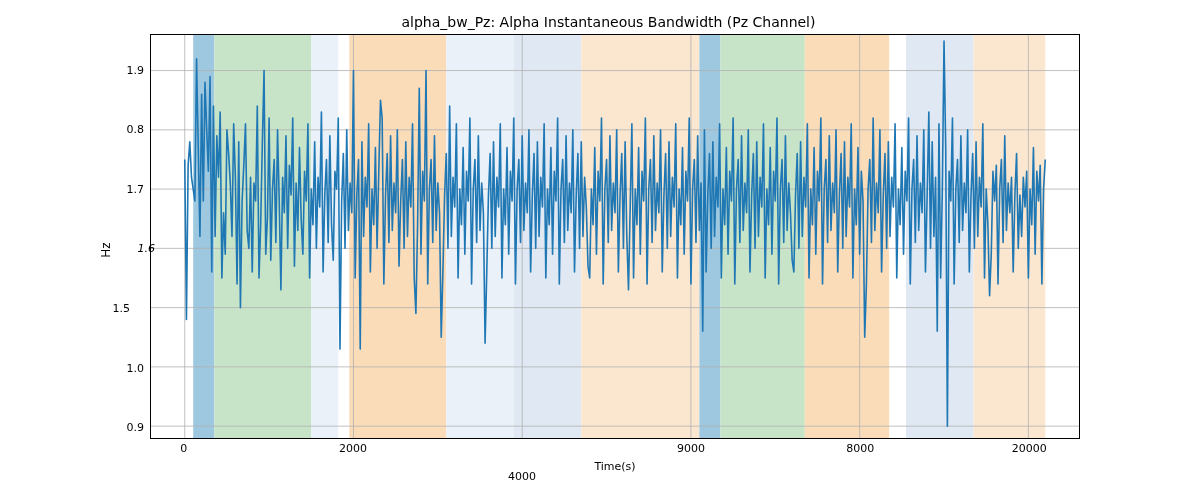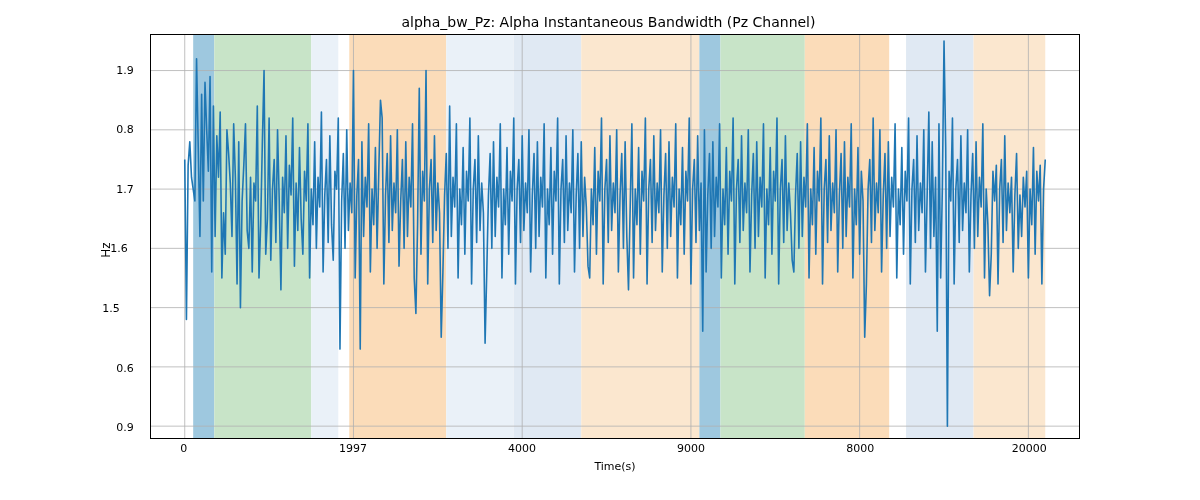--- a/index.html
+++ b/index.html
@@ -60,21 +60,21 @@
     text-align: center;
     top: 460px;
     font-size: 11px;
   }
   .tick {
     position: absolute;
     font-size: 11px;
     color: #000000;
   }
   .tick.x { top: 442px; transform: translateX(-50%); }
-  .tick.y { text-align: center; width: 38px; transform: translateY(-50%); }
+  .tick.y { text-align: right; width: 38px; transform: translateY(-50%); }
   svg.plot {
     position: absolute;
     left: 0; top: 0;
     width: 100%; height: 100%;
   }
 </style>
 </head>
 <body>
 
 <div class="figure">
@@ -112,28 +112,28 @@
         <line x1="0" x2="930" y1="95.29411764705878" y2="95.29411764705878" stroke="#b0b0b0" stroke-width="0.8"></line>
         <line x1="0" x2="930" y1="35.73529411764713" y2="35.73529411764713" stroke="#b0b0b0" stroke-width="0.8"></line>
         <path d="M33.82 125.07 L35.51 285.88 L37.20 131.03 L38.89 107.21 L40.58 142.94 L42.27 154.85 L43.96 166.76 L45.65 23.82 L47.35 113.16 L49.04 202.50 L50.73 59.56 L52.42 166.76 L54.11 47.65 L55.80 95.29 L57.49 136.99 L59.18 41.69 L60.87 238.24 L62.56 71.47 L64.25 202.50 L65.95 101.25 L67.64 142.94 L69.33 77.43 L71.02 244.19 L72.71 178.68 L74.40 220.37 L76.09 95.29 L77.78 119.12 L79.47 148.90 L81.16 202.50 L82.85 89.34 L84.55 142.94 L86.24 250.15 L87.93 107.21 L89.62 273.97 L91.31 166.76 L93.00 131.03 L94.69 89.34 L96.38 196.54 L98.07 214.41 L99.76 142.94 L101.45 238.24 L103.15 148.90 L104.84 166.76 L106.53 71.47 L108.22 244.19 L109.91 190.59 L111.60 107.21 L113.29 35.74 L114.98 220.37 L116.67 184.63 L118.36 83.38 L120.05 226.32 L121.75 154.85 L123.44 125.07 L125.13 208.46 L126.82 95.29 L128.51 166.76 L130.20 256.10 L131.89 142.94 L133.58 178.68 L135.27 101.25 L136.96 214.41 L138.65 131.03 L140.35 160.81 L142.04 83.38 L143.73 232.28 L145.42 148.90 L147.11 196.54 L148.80 113.16 L150.49 184.63 L152.18 220.37 L153.87 136.99 L155.56 166.76 L157.25 89.34 L158.95 244.19 L160.64 154.85 L162.33 190.59 L164.02 107.21 L165.71 214.41 L167.40 142.94 L169.09 172.72 L170.78 77.43 L172.47 238.24 L174.16 160.81 L175.85 125.07 L177.55 208.46 L179.24 101.25 L180.93 190.59 L182.62 226.32 L184.31 136.99 L186.00 154.85 L187.69 83.38 L189.38 315.66 L191.07 166.76 L192.76 119.12 L194.45 214.41 L196.15 95.29 L197.84 196.54 L199.53 148.90 L201.22 178.68 L202.91 35.74 L204.60 244.19 L206.29 160.81 L207.98 125.07 L209.67 315.66 L211.36 107.21 L213.05 202.50 L214.75 142.94 L216.44 172.72 L218.13 89.34 L219.82 238.24 L221.51 154.85 L223.20 190.59 L224.89 113.16 L226.58 214.41 L228.27 136.99 L229.96 65.51 L231.65 83.38 L233.35 250.15 L235.04 160.81 L236.73 119.12 L238.42 208.46 L240.11 101.25 L241.80 196.54 L243.49 148.90 L245.18 178.68 L246.87 95.29 L248.56 232.28 L250.25 166.76 L251.95 125.07 L253.64 214.41 L255.33 107.21 L257.02 202.50 L258.71 142.94 L260.40 172.72 L262.09 89.34 L263.78 244.19 L265.47 279.93 L267.16 190.59 L268.85 53.60 L270.55 220.37 L272.24 136.99 L273.93 166.76 L275.62 35.74 L277.31 250.15 L279.00 154.85 L280.69 125.07 L282.38 208.46 L284.07 101.25 L285.76 196.54 L287.45 148.90 L289.15 178.68 L290.84 303.75 L292.53 238.24 L294.22 160.81 L295.91 119.12 L297.60 214.41 L299.29 71.47 L300.98 202.50 L302.67 142.94 L304.36 172.72 L306.05 89.34 L307.75 244.19 L309.44 154.85 L311.13 190.59 L312.82 113.16 L314.51 220.37 L316.20 136.99 L317.89 166.76 L319.58 83.38 L321.27 250.15 L322.96 154.85 L324.65 125.07 L326.35 208.46 L328.04 101.25 L329.73 196.54 L331.42 148.90 L333.11 178.68 L334.80 309.71 L336.49 238.24 L338.18 160.81 L339.87 119.12 L341.56 214.41 L343.25 107.21 L344.95 202.50 L346.64 142.94 L348.33 172.72 L350.02 89.34 L351.71 244.19 L353.40 154.85 L355.09 190.59 L356.78 113.16 L358.47 220.37 L360.16 136.99 L361.85 166.76 L363.55 83.38 L365.24 250.15 L366.93 154.85 L368.62 125.07 L370.31 208.46 L372.00 101.25 L373.69 196.54 L375.38 148.90 L377.07 178.68 L378.76 95.29 L380.45 238.24 L382.15 160.81 L383.84 119.12 L385.53 214.41 L387.22 107.21 L388.91 202.50 L390.60 142.94 L392.29 172.72 L393.98 89.34 L395.67 244.19 L397.36 154.85 L399.05 190.59 L400.75 113.16 L402.44 220.37 L404.13 136.99 L405.82 166.76 L407.51 83.38 L409.20 250.15 L410.89 154.85 L412.58 125.07 L414.27 208.46 L415.96 101.25 L417.65 196.54 L419.35 148.90 L421.04 178.68 L422.73 95.29 L424.42 238.24 L426.11 160.81 L427.80 119.12 L429.49 214.41 L431.18 107.21 L432.87 202.50 L434.56 142.94 L436.25 172.72 L437.95 232.28 L439.64 244.19 L441.33 154.85 L443.02 190.59 L444.71 113.16 L446.40 220.37 L448.09 136.99 L449.78 166.76 L451.47 83.38 L453.16 250.15 L454.85 154.85 L456.55 125.07 L458.24 208.46 L459.93 101.25 L461.62 196.54 L463.31 148.90 L465.00 178.68 L466.69 95.29 L468.38 238.24 L470.07 160.81 L471.76 119.12 L473.45 214.41 L475.15 107.21 L476.84 202.50 L478.53 256.10 L480.22 172.72 L481.91 89.34 L483.60 244.19 L485.29 154.85 L486.98 190.59 L488.67 113.16 L490.36 220.37 L492.05 136.99 L493.75 166.76 L495.44 83.38 L497.13 250.15 L498.82 154.85 L500.51 125.07 L502.20 208.46 L503.89 101.25 L505.58 196.54 L507.27 148.90 L508.96 178.68 L510.65 95.29 L512.35 238.24 L514.04 160.81 L515.73 119.12 L517.42 214.41 L519.11 107.21 L520.80 202.50 L522.49 142.94 L524.18 172.72 L525.87 89.34 L527.56 244.19 L529.25 154.85 L530.95 190.59 L532.64 113.16 L534.33 220.37 L536.02 136.99 L537.71 166.76 L539.40 83.38 L541.09 250.15 L542.78 154.85 L544.47 125.07 L546.16 208.46 L547.85 101.25 L549.55 196.54 L551.24 148.90 L552.93 297.79 L554.62 95.29 L556.31 238.24 L558.00 160.81 L559.69 119.12 L561.38 214.41 L563.07 107.21 L564.76 202.50 L566.45 142.94 L568.15 172.72 L569.84 89.34 L571.53 244.19 L573.22 154.85 L574.91 190.59 L576.60 113.16 L578.29 220.37 L579.98 136.99 L581.67 166.76 L583.36 83.38 L585.05 250.15 L586.75 154.85 L588.44 125.07 L590.13 208.46 L591.82 101.25 L593.51 196.54 L595.20 148.90 L596.89 178.68 L598.58 95.29 L600.27 238.24 L601.96 160.81 L603.65 119.12 L605.35 214.41 L607.04 107.21 L608.73 202.50 L610.42 142.94 L612.11 172.72 L613.80 89.34 L615.49 244.19 L617.18 154.85 L618.87 190.59 L620.56 113.16 L622.25 220.37 L623.95 136.99 L625.64 166.76 L627.33 83.38 L629.02 250.15 L630.71 154.85 L632.40 125.07 L634.09 208.46 L635.78 101.25 L637.47 196.54 L639.16 148.90 L640.85 178.68 L642.55 226.32 L644.24 238.24 L645.93 160.81 L647.62 119.12 L649.31 214.41 L651.00 107.21 L652.69 202.50 L654.38 142.94 L656.07 172.72 L657.76 89.34 L659.45 244.19 L661.15 154.85 L662.84 190.59 L664.53 113.16 L666.22 220.37 L667.91 136.99 L669.60 166.76 L671.29 83.38 L672.98 250.15 L674.67 154.85 L676.36 125.07 L678.05 208.46 L679.75 101.25 L681.44 196.54 L683.13 148.90 L684.82 178.68 L686.51 95.29 L688.20 238.24 L689.89 160.81 L691.58 119.12 L693.27 214.41 L694.96 107.21 L696.65 202.50 L698.35 142.94 L700.04 172.72 L701.73 89.34 L703.42 244.19 L705.11 154.85 L706.80 190.59 L708.49 113.16 L710.18 220.37 L711.87 136.99 L713.56 166.76 L715.25 303.75 L716.95 250.15 L718.64 154.85 L720.33 125.07 L722.02 208.46 L723.71 83.38 L725.40 196.54 L727.09 148.90 L728.78 178.68 L730.47 95.29 L732.16 238.24 L733.85 160.81 L735.55 119.12 L737.24 214.41 L738.93 107.21 L740.62 202.50 L742.31 142.94 L744.00 172.72 L745.69 89.34 L747.38 244.19 L749.07 154.85 L750.76 190.59 L752.45 113.16 L754.15 220.37 L755.84 136.99 L757.53 166.76 L759.22 83.38 L760.91 250.15 L762.60 154.85 L764.29 125.07 L765.98 208.46 L767.67 101.25 L769.36 196.54 L771.05 148.90 L772.75 178.68 L774.44 95.29 L776.13 238.24 L777.82 160.81 L779.51 77.43 L781.20 214.41 L782.89 107.21 L784.58 202.50 L786.27 142.94 L787.96 297.79 L789.65 89.34 L791.35 244.19 L793.04 154.85 L794.73 5.96 L796.42 113.16 L798.11 393.09 L799.80 136.99 L801.49 166.76 L803.18 83.38 L804.87 250.15 L806.56 154.85 L808.25 125.07 L809.95 208.46 L811.64 101.25 L813.33 196.54 L815.02 148.90 L816.71 178.68 L818.40 95.29 L820.09 238.24 L821.78 160.81 L823.47 119.12 L825.16 214.41 L826.85 107.21 L828.55 202.50 L830.24 142.94 L831.93 172.72 L833.62 89.34 L835.31 244.19 L837.00 154.85 L838.69 190.59 L840.38 262.06 L842.07 220.37 L843.76 136.99 L845.45 166.76 L847.15 131.03 L848.84 250.15 L850.53 154.85 L852.22 125.07 L853.91 208.46 L855.60 101.25 L857.29 196.54 L858.98 148.90 L860.67 178.68 L862.36 142.94 L864.05 238.24 L865.75 160.81 L867.44 119.12 L869.13 214.41 L870.82 160.81 L872.51 202.50 L874.20 142.94 L875.89 172.72 L877.58 136.99 L879.27 244.19 L880.96 154.85 L882.65 190.59 L884.35 113.16 L886.04 220.37 L887.73 136.99 L889.42 166.76 L891.11 131.03 L892.80 250.15 L894.49 154.85 L896.18 125.07 " fill="none" stroke="#1f77b4" stroke-width="1.6" stroke-linejoin="round"></path>
       </svg>
   </div>
 
   <div class="xlabel">Time(s)</div>
 
   <div id="xtick-container">
       <div class="tick x" style="left: 183.818px;">0</div>
-      <div class="tick x" style="left: 352.909px;">1997</div>
-      <div class="tick x" style="left: 522px;">4000</div>
+      <div class="tick x" style="left: 352.909px;">2000</div>
+      <div class="tick x" style="left: 522px; margin-top: 28px;">4000</div>
       <div class="tick x" style="left: 691.091px;">9000</div>
       <div class="tick x" style="left: 860.182px;">8000</div>
       <div class="tick x" style="left: 1029.27px;">20000</div>
     </div>
   <div id="ytick-container">
       <div class="tick y" style="left: 106px; top: 427.088px;">0.9</div>
-      <div class="tick y" style="left: 106px; top: 367.529px;">0.6</div>
+      <div class="tick y" style="left: 106px; top: 367.529px;">1.0</div>
       <div class="tick y" style="left: 92px; top: 307.971px;">1.5</div>
-      <div class="tick y" style="left: 100px; top: 248.412px;">1.6</div>
+      <div class="tick y" style="left: 117px; top: 248.412px; font-style: italic;">1.6</div>
       <div class="tick y" style="left: 106px; top: 188.853px;">1.7</div>
       <div class="tick y" style="left: 106px; top: 129.294px;">0.8</div>
       <div class="tick y" style="left: 106px; top: 69.7353px;">1.9</div>
     </div>
 </div>
 
 </body></html>

